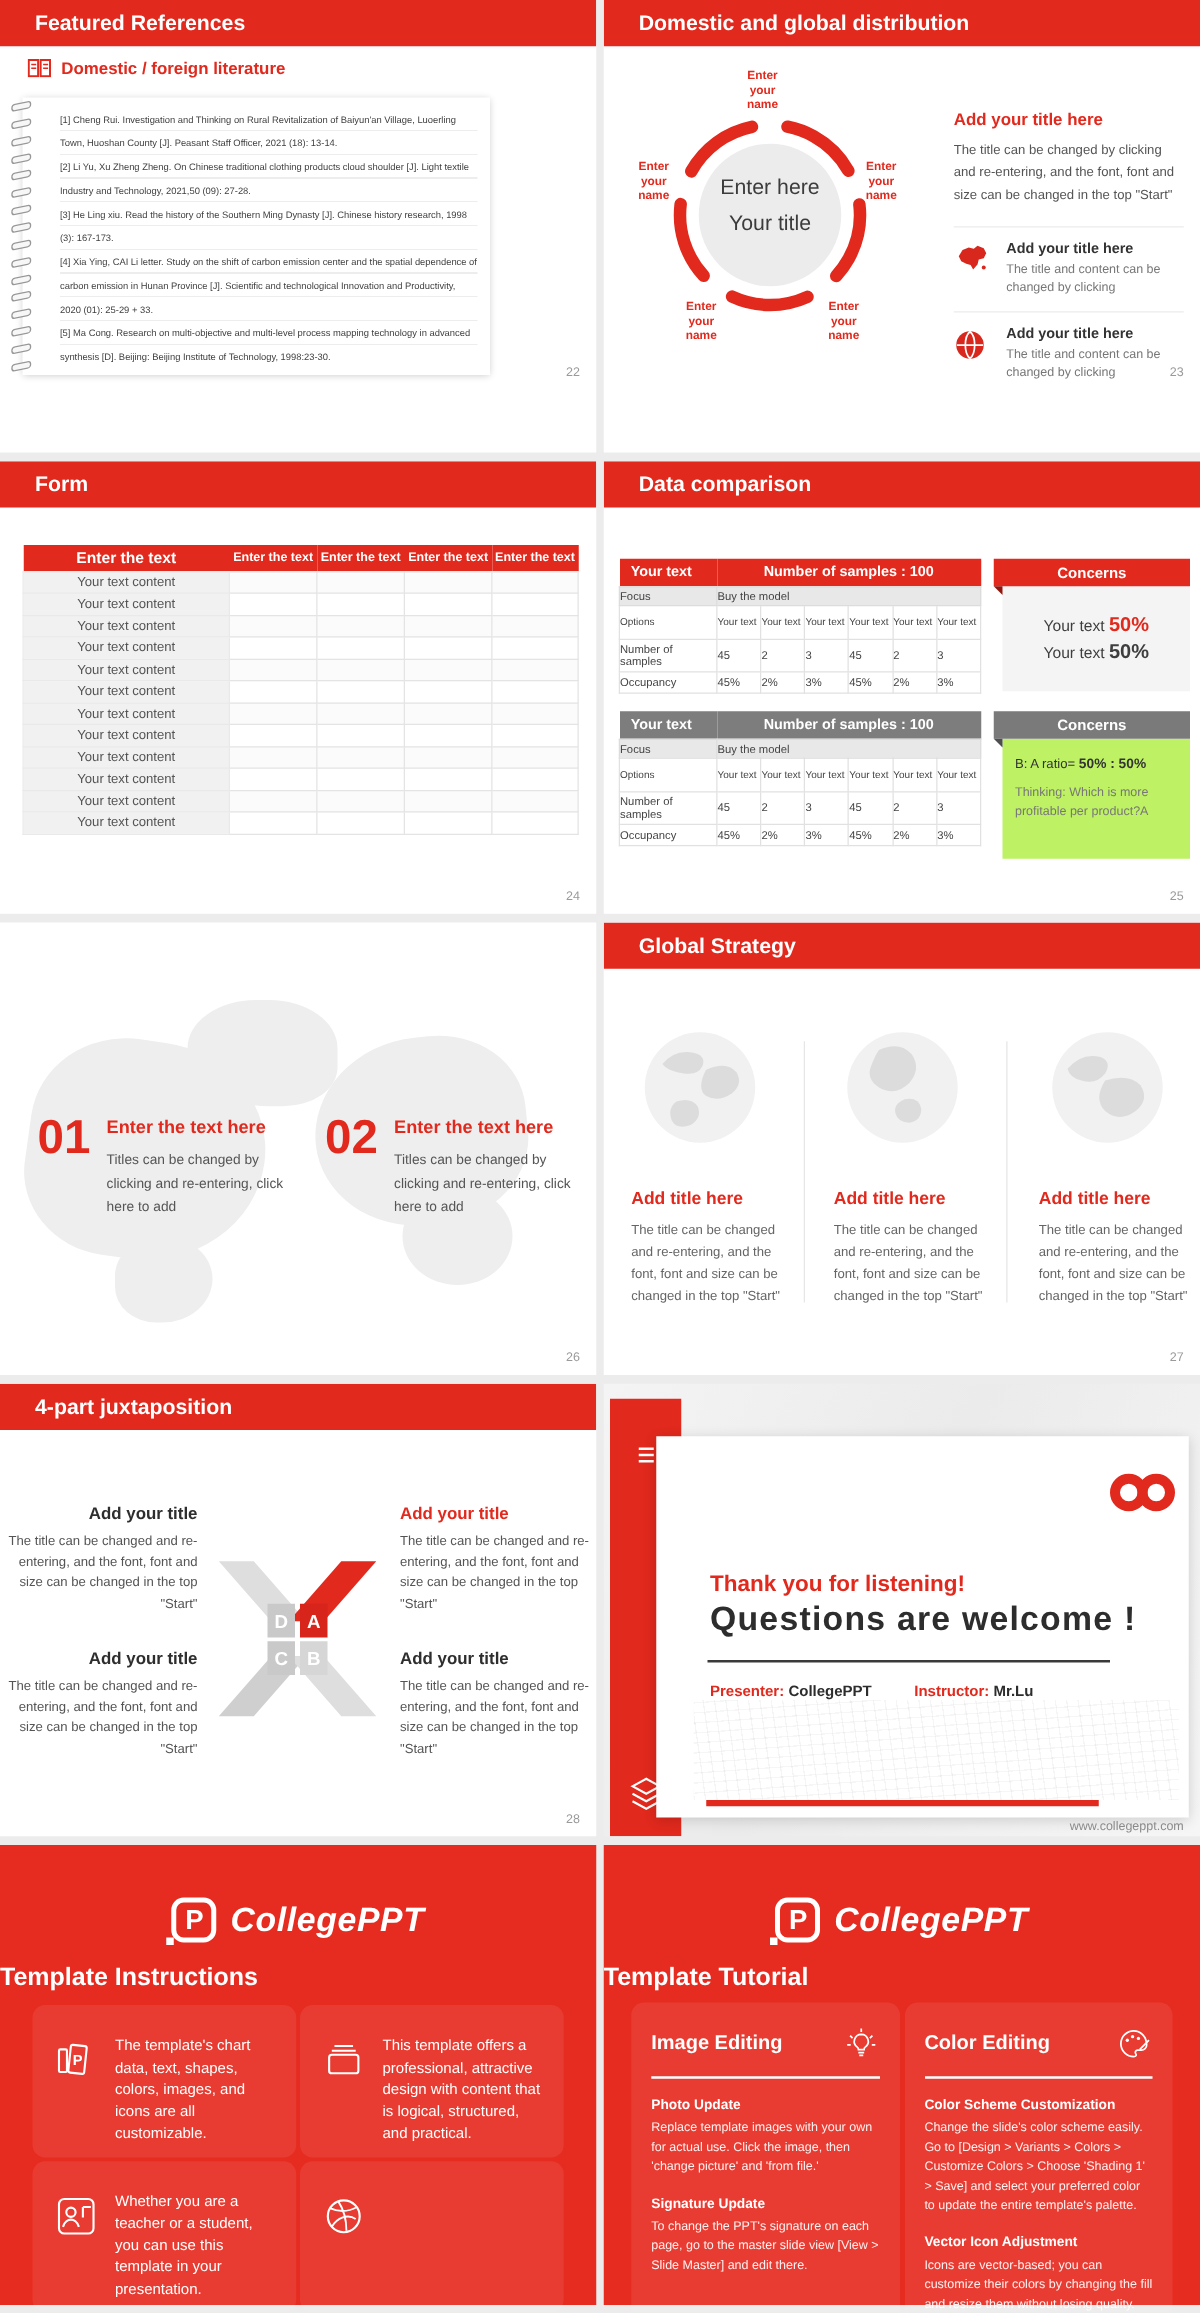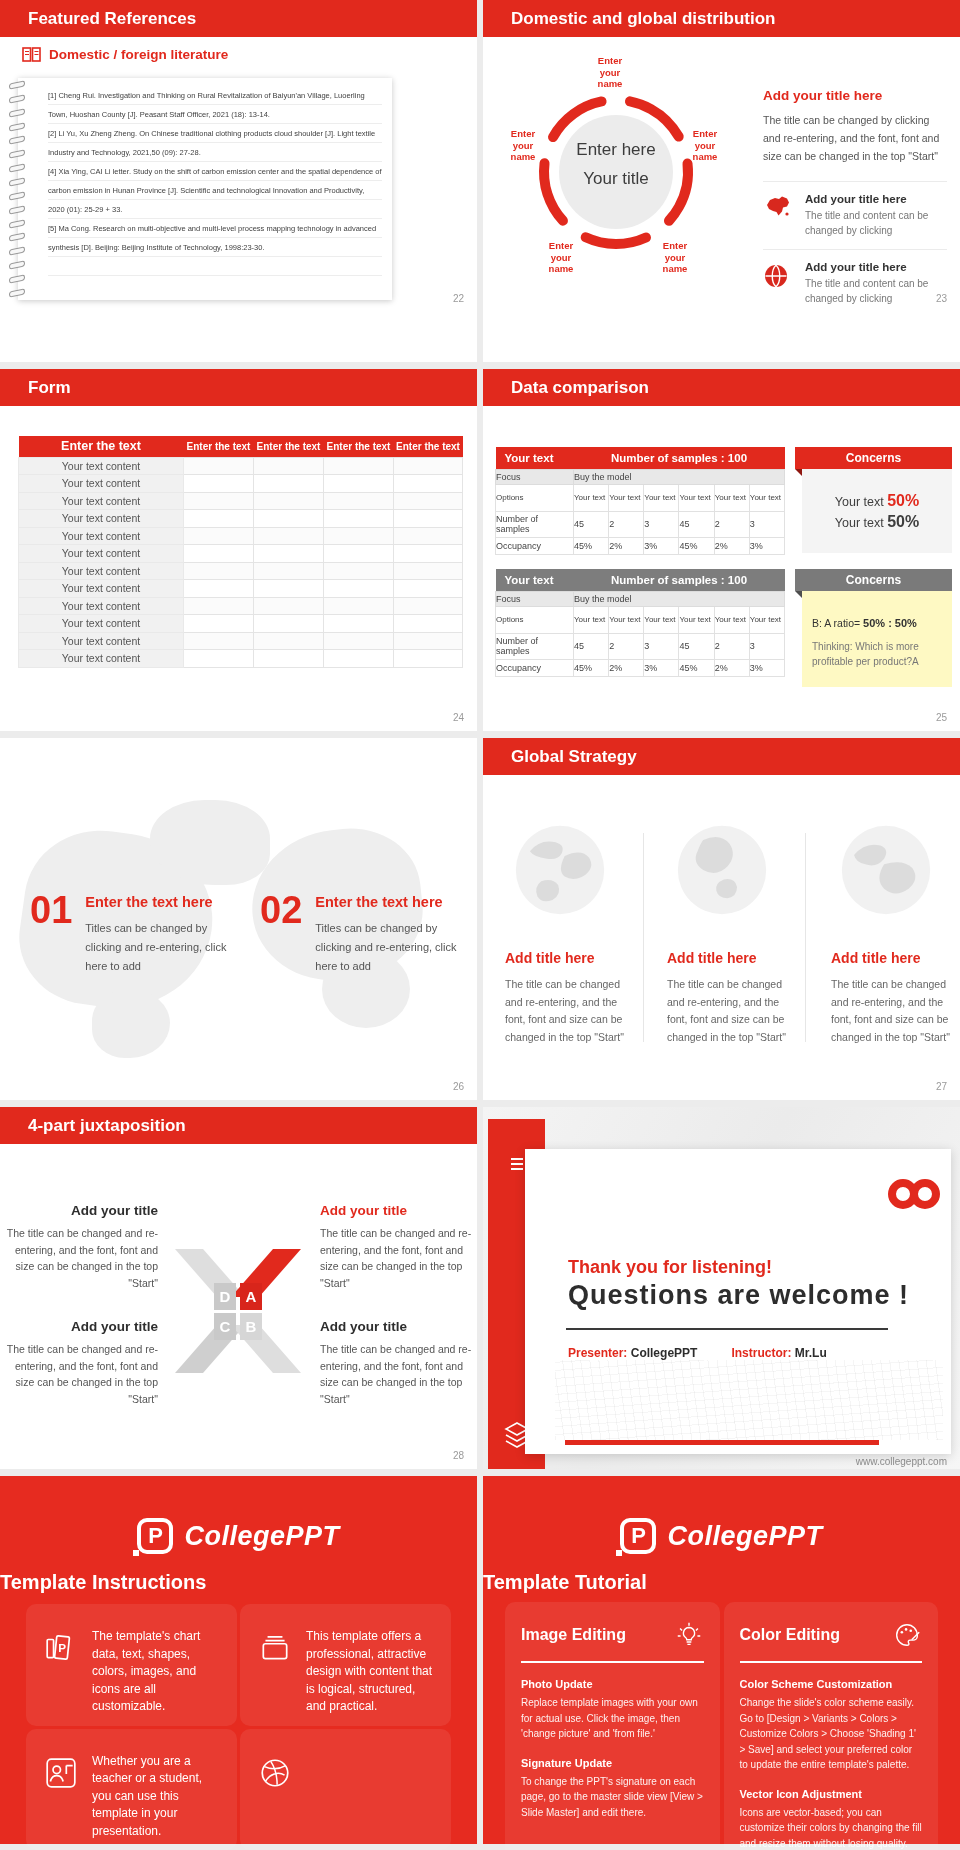--- a/index.html
+++ b/index.html
@@ -56,21 +56,21 @@
 .c-ribbon{height:22px;line-height:22px;text-align:center;color:#fff;font-weight:bold;font-size:12px;position:relative;z-index:2}
 .c-red .c-ribbon{background:var(--red)}
 .c-red .c-ribbon::after{content:"";position:absolute;left:0;top:100%;border-top:7px solid #8f1710;border-left:7px solid transparent}
 .c-gray .c-ribbon{background:#7a7a7a}
 .c-gray .c-ribbon::after{content:"";position:absolute;left:0;top:100%;border-top:7px solid #4e4e4e;border-left:7px solid transparent}
 .c-body{margin-left:7px}
 .c-red .c-body{background:#f4f4f4;height:84px;display:flex;flex-direction:column;justify-content:center;align-items:center;gap:3px}
 .c-line{font-size:12.5px;color:#3e3e3e}
 .c-line .v{font-size:16px;font-weight:bold}
 .c-line.first .v{color:var(--red)}
-.c-gray .c-body{background:#fef9c3;height:96px;padding:26px 10px 0 10px}
+.c-gray .c-body{background:#bef264;height:96px;padding:14px 10px 0 10px}
 .ratio{font-size:10.5px;color:#333}
 .ratio b{font-size:11px}
 .thinking{font-size:10px;color:#777;line-height:15px;margin-top:10px}
 
 .mblob{position:absolute;background:#eeeeee;z-index:0}
 .m1{left:22px;top:95px;width:190px;height:175px;border-radius:46% 54% 58% 42%;transform:rotate(8deg)}
 .m2{left:150px;top:62px;width:120px;height:85px;border-radius:50% 50% 40% 60%}
 .m3{left:252px;top:92px;width:170px;height:150px;border-radius:55% 45% 48% 52%;transform:rotate(-6deg)}
 .m4{left:322px;top:212px;width:88px;height:78px;border-radius:50%}
 .m5{left:92px;top:252px;width:78px;height:68px;border-radius:48% 52% 55% 45%}
@@ -162,20 +162,21 @@
           <i class="loop"></i>
           <i class="loop"></i>
           <i class="loop"></i>
           <i class="loop"></i>
           <i class="loop"></i>
           <i class="loop"></i>
       </div>
       <div class="refs">
         <p>[1] Cheng Rui. Investigation and Thinking on Rural Revitalization of Baiyun'an Village, Luoerling Town, Huoshan County [J]. Peasant Staff Officer, 2021 (18): 13-14.</p>
         <p>[2] Li Yu, Xu Zheng Zheng. On Chinese traditional clothing products cloud shoulder [J]. Light textile Industry and Technology, 2021,50 (09): 27-28.</p>
+        <p>[3] He Ling xiu. Read the history of the Southern Ming Dynasty [J]. Chinese history research, 1998 (3): 167-173.</p>
         <p>[4] Xia Ying, CAI Li letter. Study on the shift of carbon emission center and the spatial dependence of carbon emission in Hunan Province [J]. Scientific and technological Innovation and Productivity, 2020 (01): 25-29 + 33.</p>
         <p>[5] Ma Cong. Research on multi-objective and multi-level process mapping technology in advanced synthesis [D]. Beijing: Beijing Institute of Technology, 1998:23-30.</p>
       </div>
     </div>
     <span class="pagenum pg-hi">22</span>
   </section>
 
   <section class="slide">
     <div class="slide-header">Domestic and global distribution</div>
     <div class="ring-wrap">

